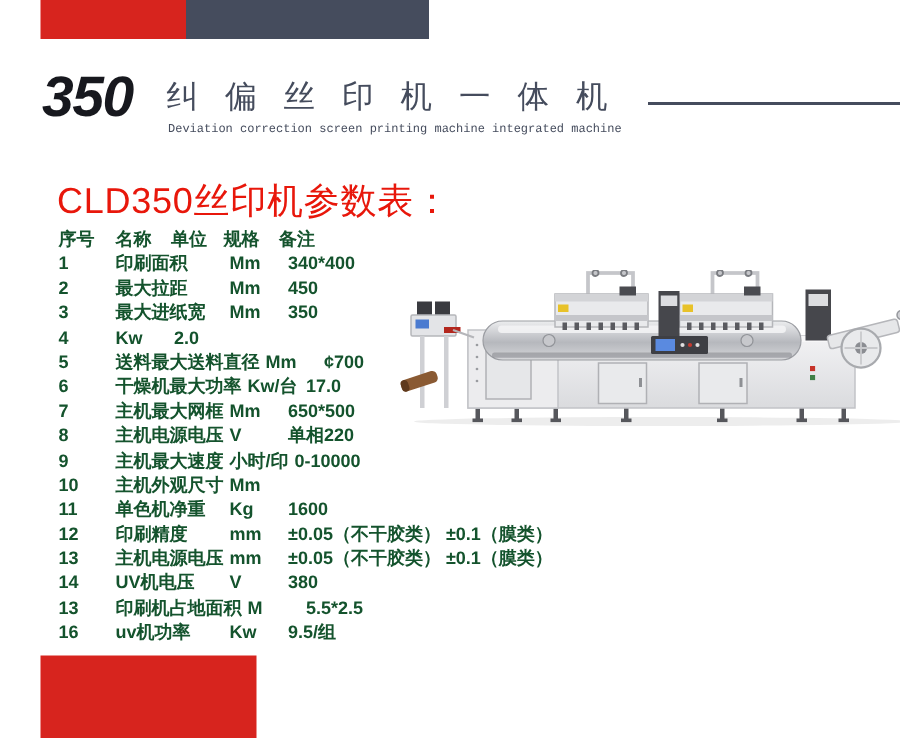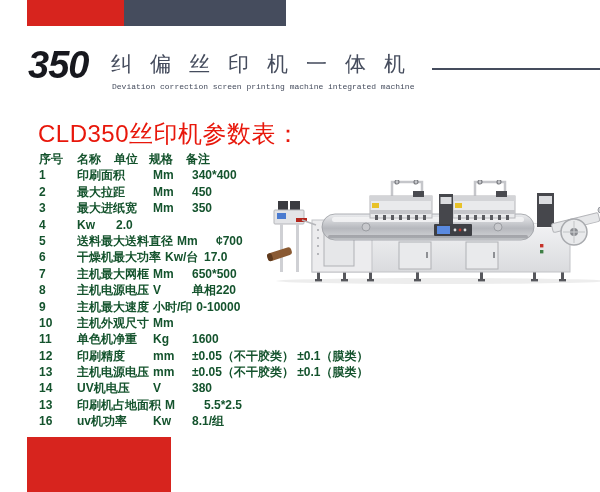--- a/index.html
+++ b/index.html
@@ -303,19 +303,19 @@
       <span class="c-no">13</span>
       <span class="c-name">印刷机占地面积</span>
       <span class="c-unit">M</span>
       <span class="c-val">5.5*2.5</span>
     </div>
 
     <div class="row">
       <span class="c-no">16</span>
       <span class="c-name">uv机功率</span>
       <span class="c-unit">Kw</span>
-      <span class="c-val">8.1/组</span>
+      <span class="c-val">9.5/组</span>
     </div>
   </div>
   </div>
 
   <div class="red-bottom"></div>
 </div>
 
 </body></html>

